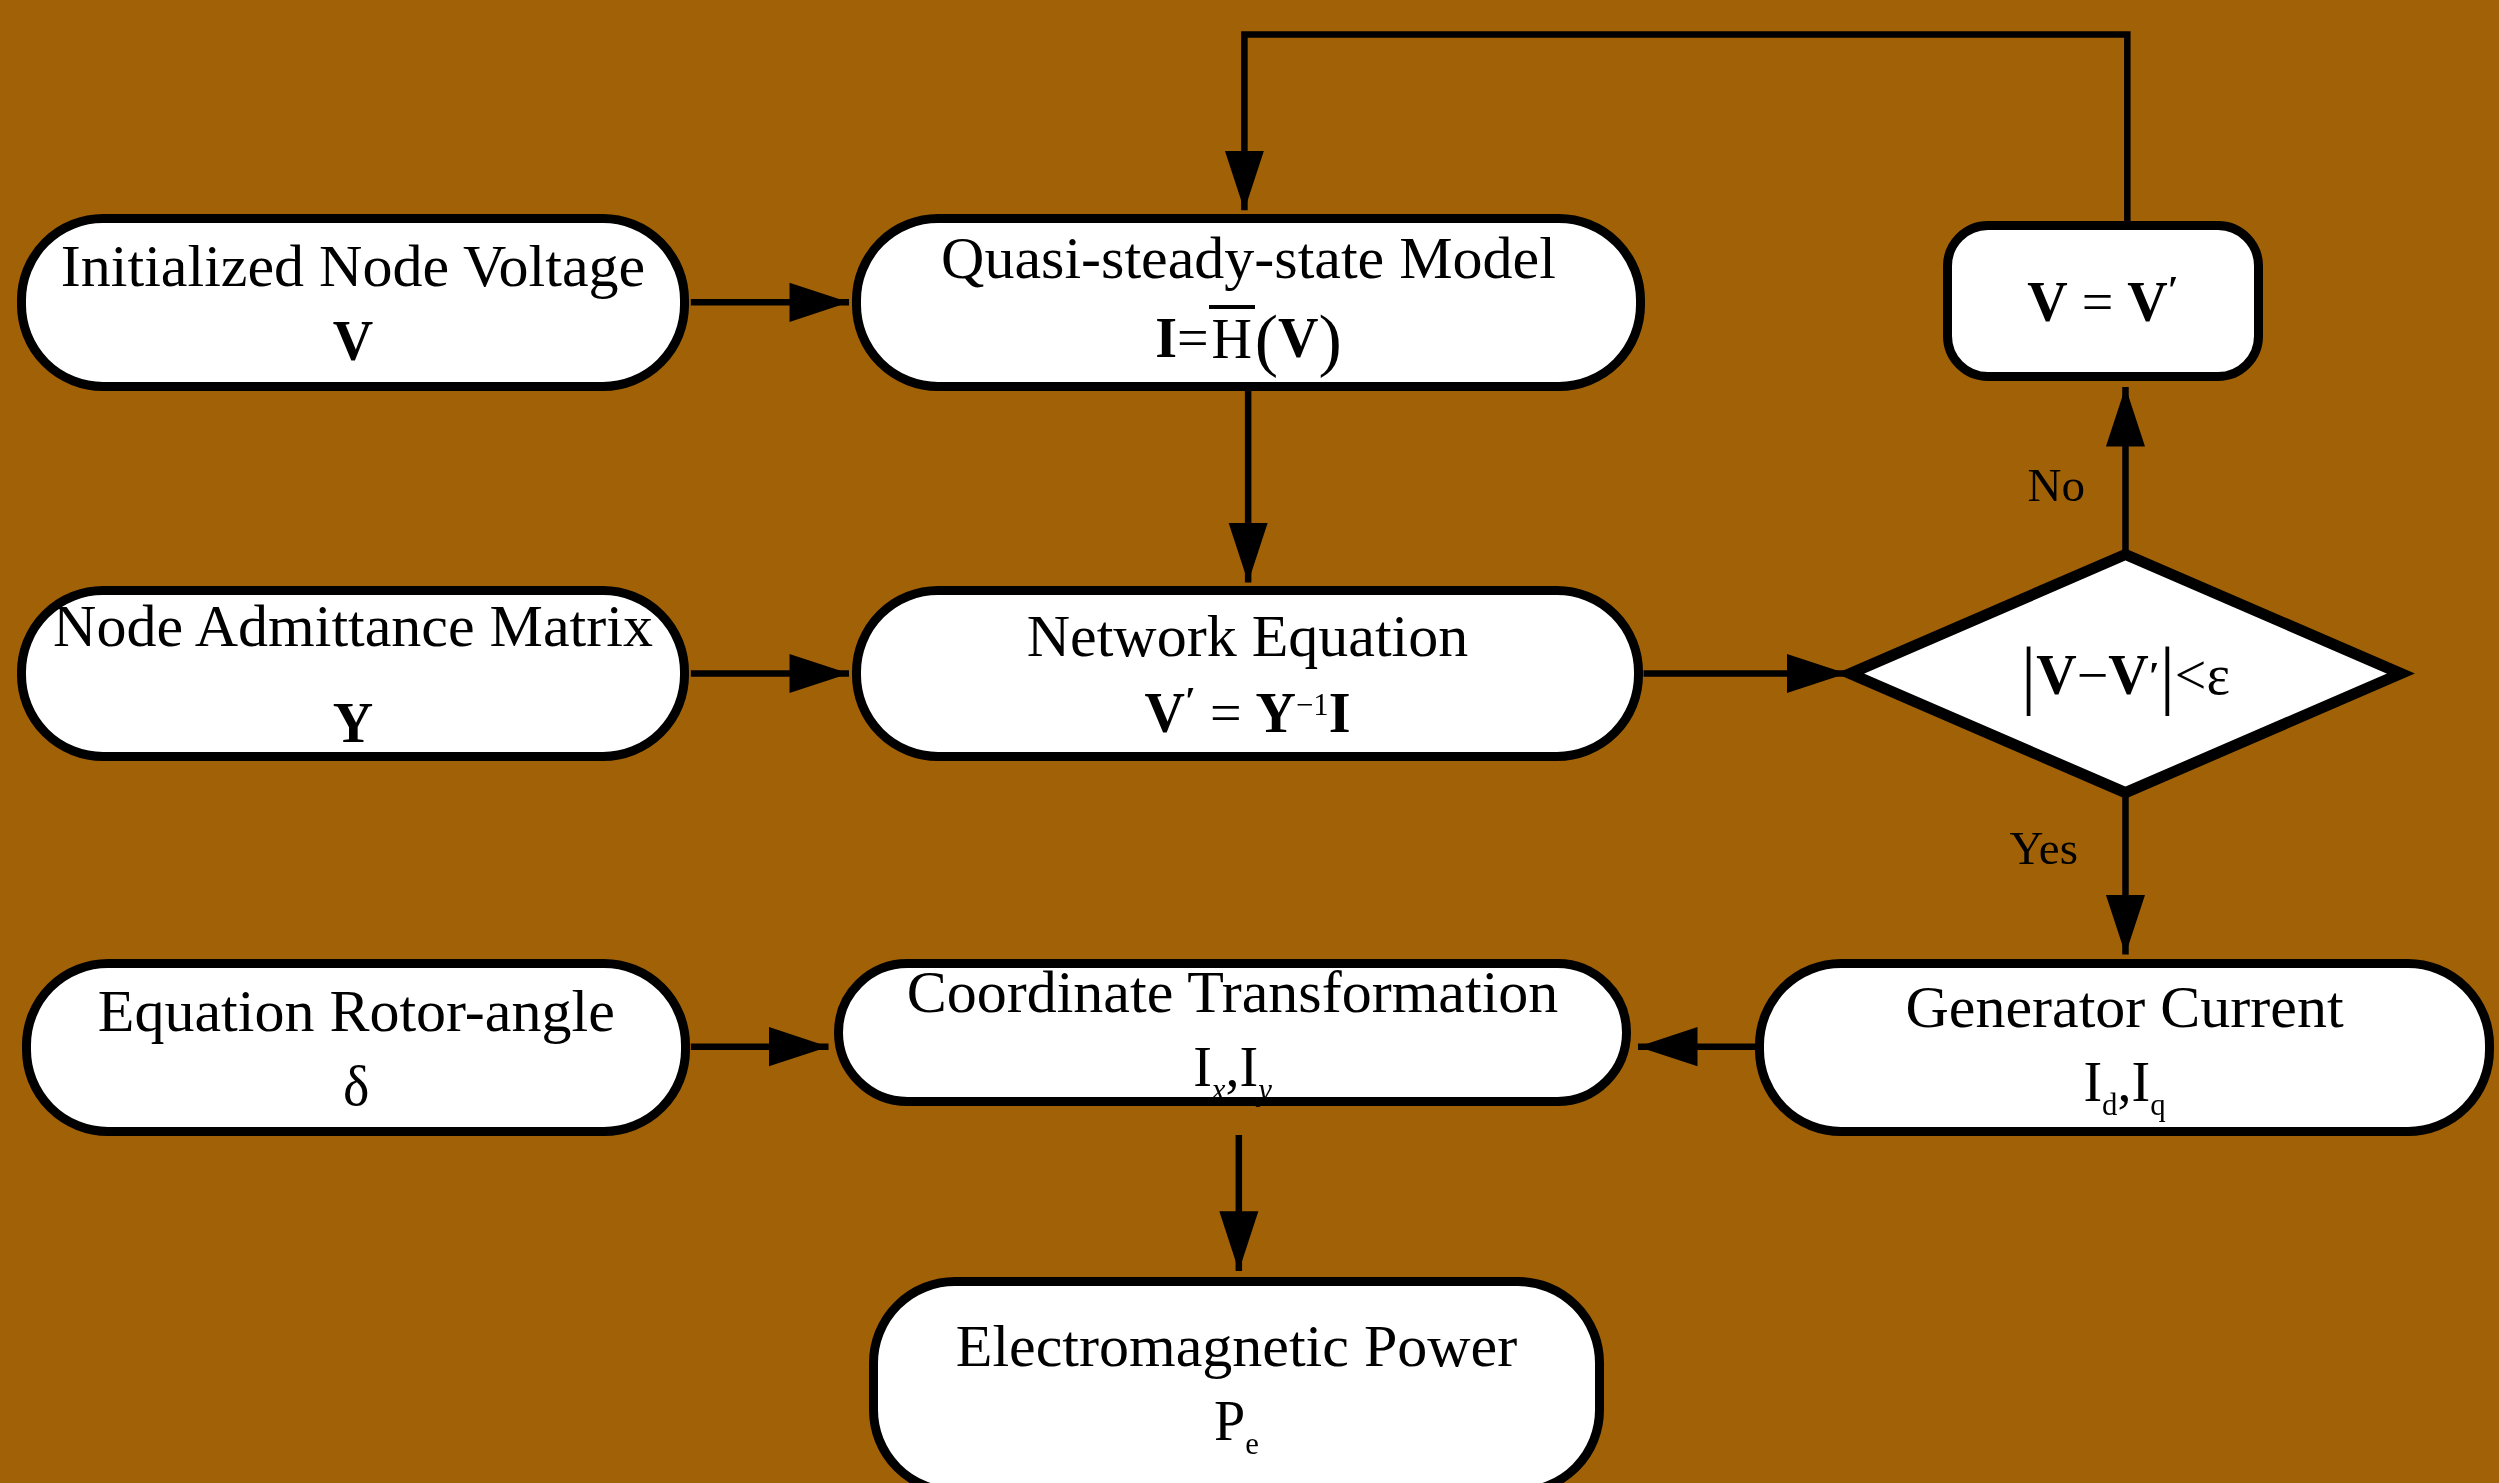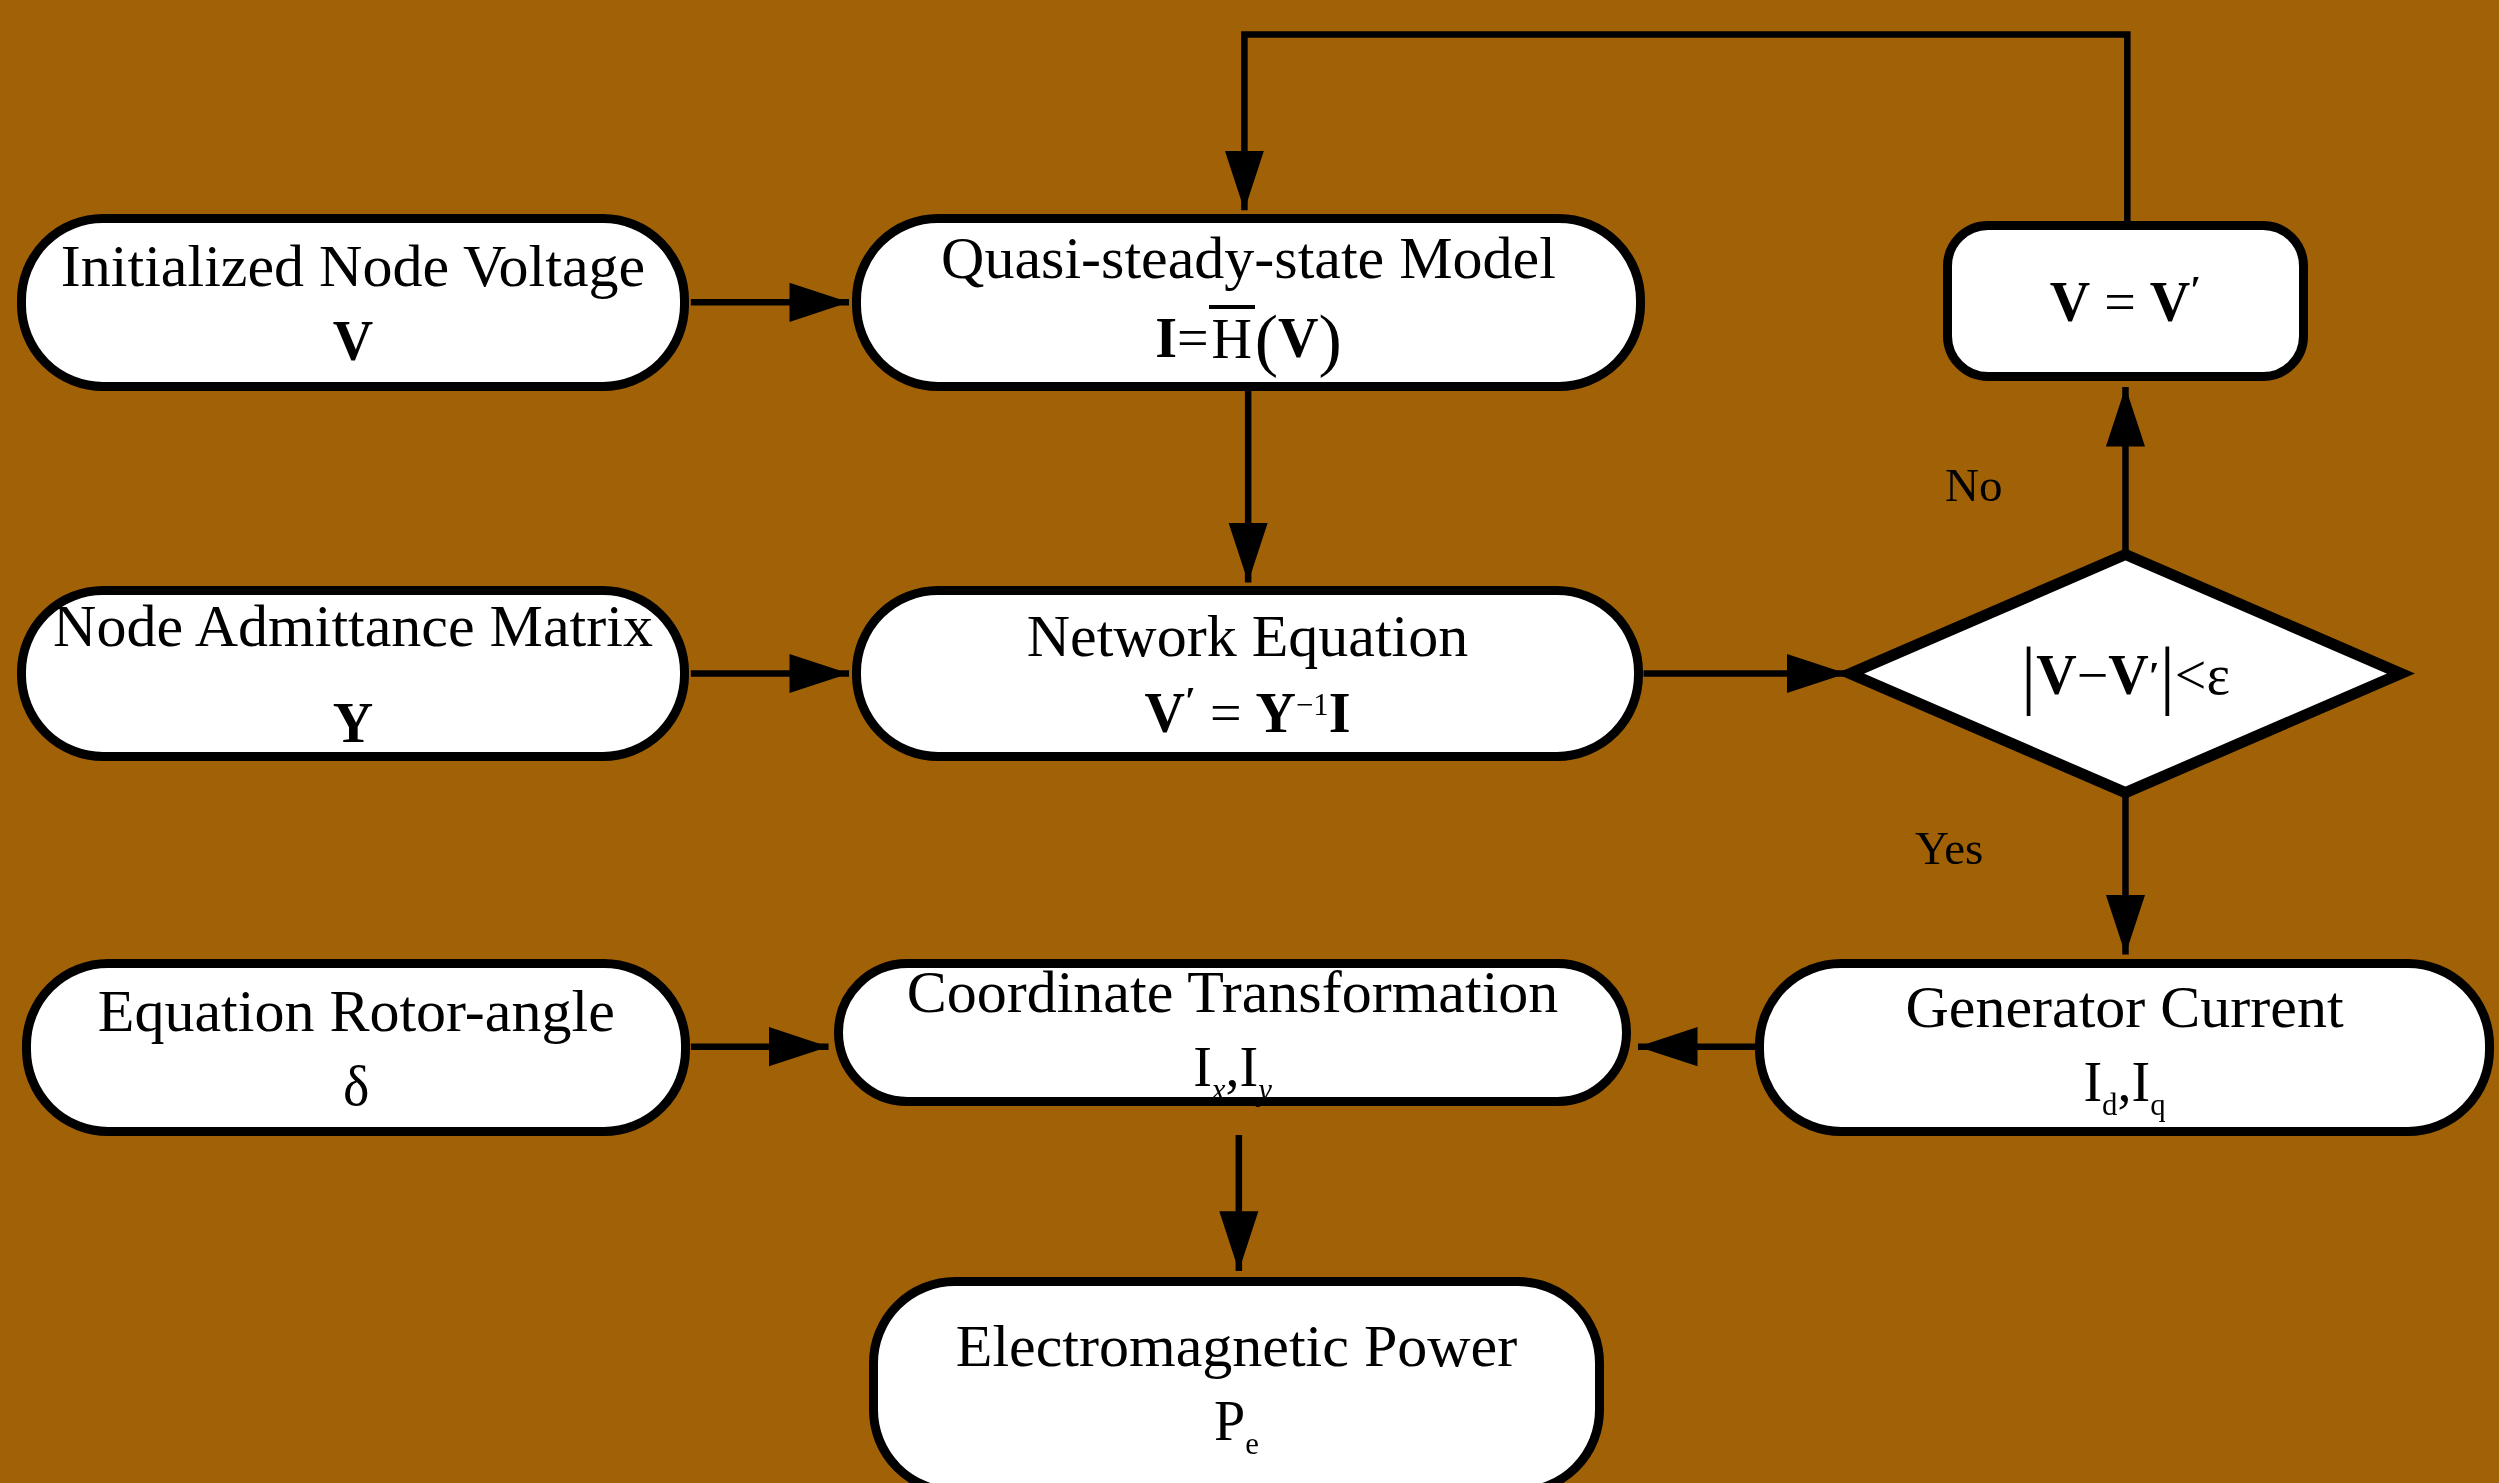--- a/index.html
+++ b/index.html
@@ -48,21 +48,21 @@
   }
   .paren { font-size: 1.25em; vertical-align: -0.08em; }
   .prime { font-size: 0.7em; vertical-align: 0.45em; font-weight: bold; }
   .sup { font-size: 0.55em; vertical-align: 0.55em; }
   .sub { font-size: 0.55em; vertical-align: -0.45em; }
   .absbar { font-size: 1.35em; vertical-align: -0.12em; font-weight: normal; }
   .rect-node { border-radius: 45px; }
   .edge-label {
     position: absolute;
     font-size: 47px;
-    text-align: left;
+    text-align: right;
     white-space: nowrap;
   }
   .diamond-text {
     position: absolute;
     left: 1874px; top: 596px;
     width: 503px; height: 158px;
     display: flex;
     align-items: center;
     justify-content: center;
     font-size: 56px;
@@ -98,21 +98,21 @@
   <div class="node" style="left:17px; top:214px; width:672px; height:177px;">
     <div class="title">Initialized Node Voltage</div>
     <div class="formula bold">V</div>
   </div>
 
   <div class="node" style="left:852px; top:214px; width:793px; height:177px;">
     <div class="title">Quasi-steady-state Model</div>
     <div class="formula"><span class="bold">I</span><span>=</span><span class="overbar">H</span><span class="paren">(</span><span class="bold">V</span><span class="paren">)</span></div>
   </div>
 
-  <div class="node rect-node" style="left:1943px; top:221px; width:365px; height:160px;">
+  <div class="node rect-node" style="left:1943px; top:221px; width:320px; height:160px;">
     <div class="formula"><span class="bold">V</span>
       <span>=</span>
       <span class="bold">V</span><span class="prime">′</span></div>
   </div>
 
   <div class="node" style="left:17px; top:586px; width:672px; height:175px;gap:28px;">
     <div class="title">Node Admittance Matrix</div>
     <div class="formula bold">Y</div>
   </div>
 

